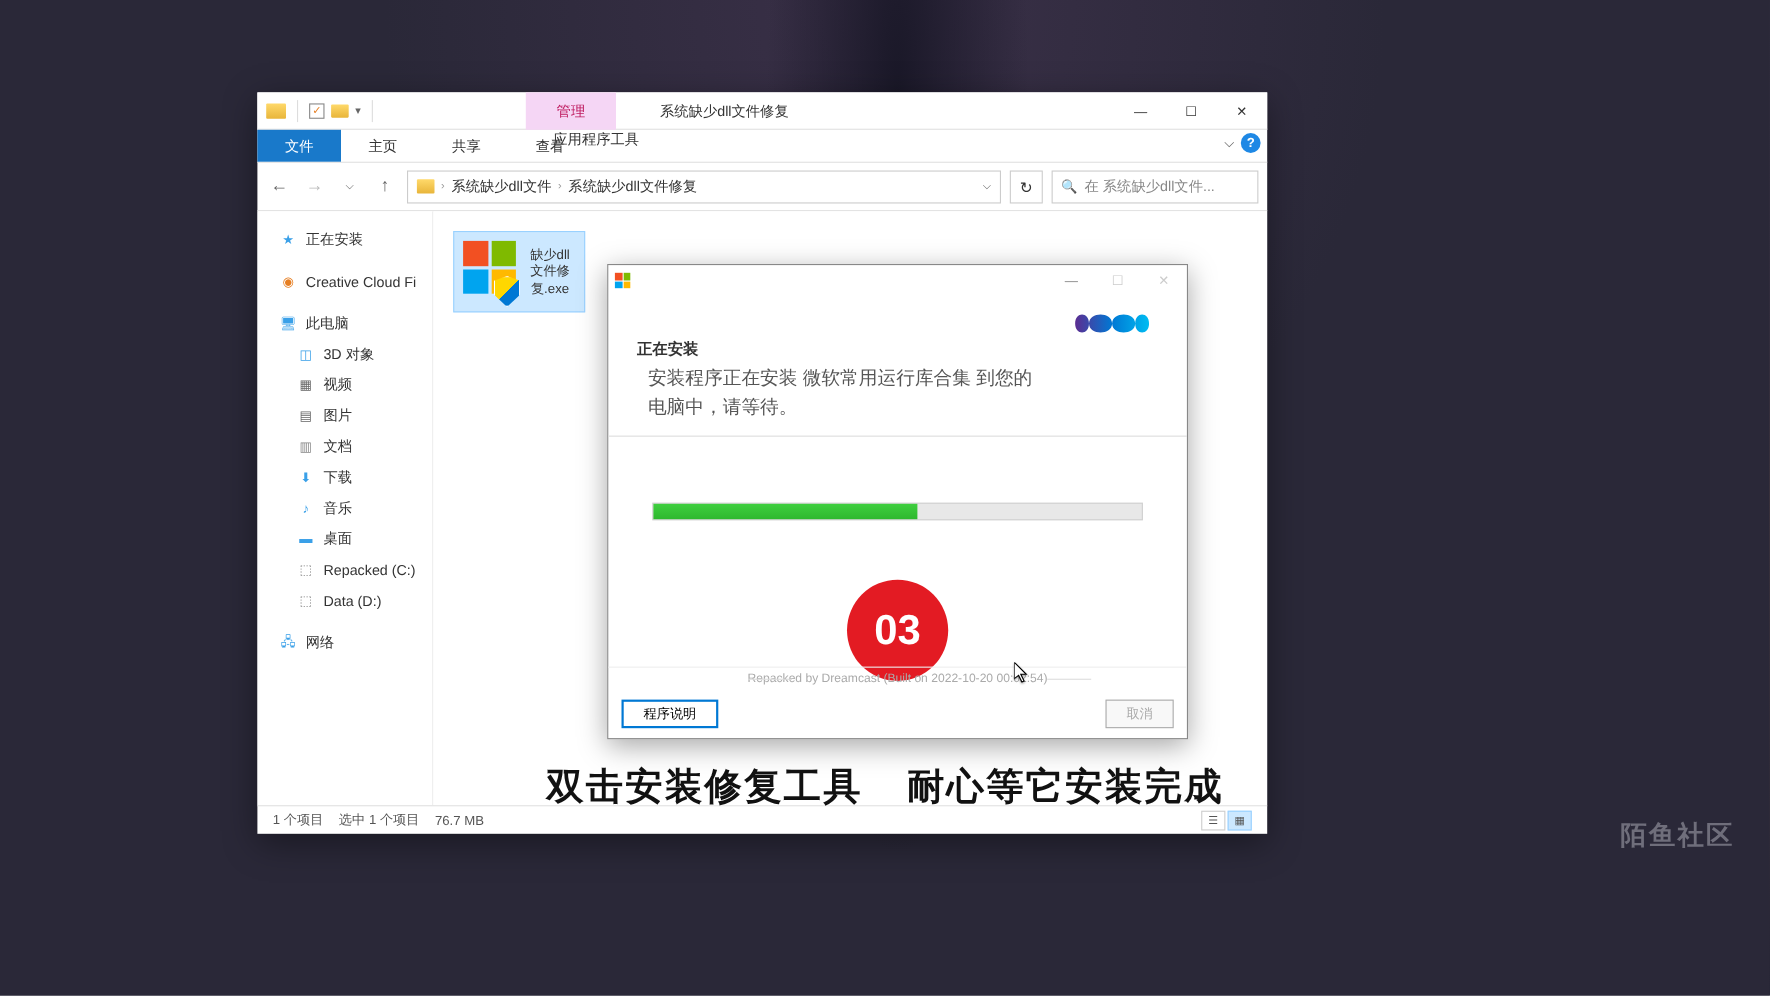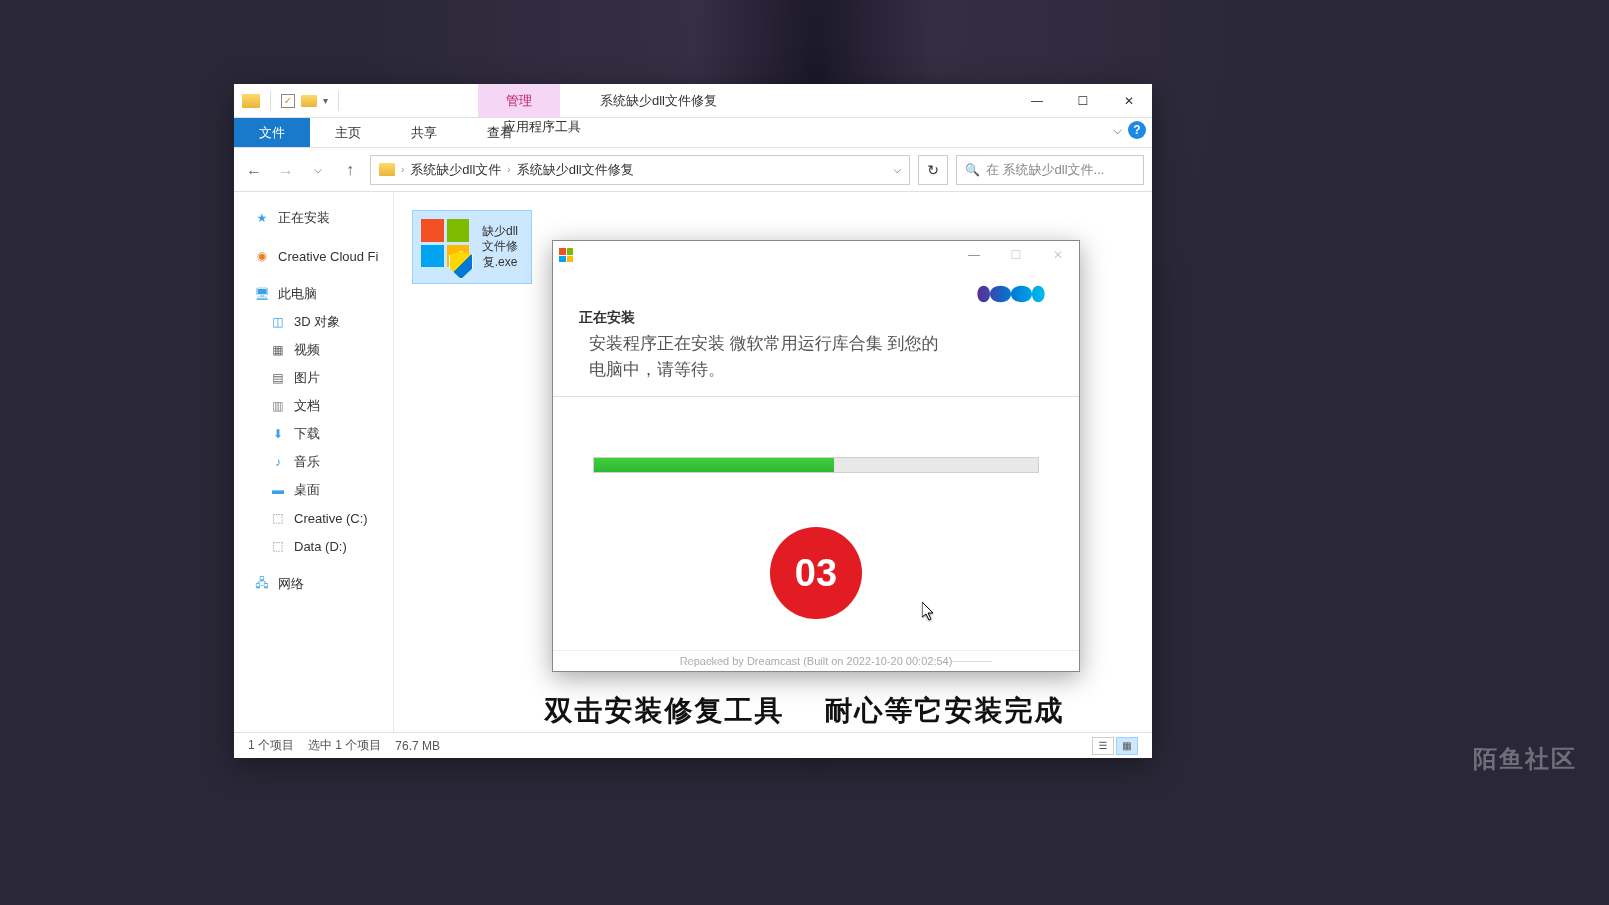--- a/index.html
+++ b/index.html
@@ -84,21 +84,21 @@
 .dlg-footer-text::before, .dlg-footer-text::after { content: ''; position: absolute; top: 50%; width: 40px; height: 1px; background: #ddd; }
 .dlg-buttons { height: 44px; display: flex; align-items: center; padding: 0 12px; gap: 10px; }
 .dlg-btn { height: 26px; padding: 0 18px; font-size: 12px; border: 1px solid #aaa; background: #f0f0f0; display: flex; align-items: center; }
 .dlg-btn.primary { border: 2px solid #0078d4; background: #fff; }
 .dlg-btn.disabled { color: #aaa; background: #f8f8f8; }
 .dlg-spacer { flex: 1; }
 
 .cursor-pointer { position: absolute; left: 922px; top: 602px; width: 14px; height: 20px; pointer-events: none; z-index: 100; }
 .cursor-pointer svg { filter: drop-shadow(0 1px 1px rgba(0,0,0,0.4)); }
 
-.subtitle { position: absolute; left: 50%; top: 692px; transform: translateX(-50%); font-size: 28px; font-weight: bold; color: #111; white-space: nowrap; letter-spacing: 2px; text-shadow: 0 0 4px rgba(255,255,255,0.6); }
+.subtitle { position: absolute; left: 50%; top: 692px; transform: translateX(-50%); font-size: 34px; font-weight: bold; color: #111; white-space: nowrap; letter-spacing: 2px; text-shadow: 0 0 4px rgba(255,255,255,0.6); }
 .subtitle .gap { display: inline-block; width: 40px; }
 
 .watermark { position: absolute; right: 32px; bottom: 130px; font-size: 24px; font-weight: bold; color: rgba(180,180,190,0.5); letter-spacing: 2px; }
 </style>
 </head>
 <body>
 
 <div class="desktop-bg"></div>
 
 <div class="explorer-window">
@@ -192,21 +192,21 @@
       <div class="side-item sub">
           <span class="side-icon" style="color:#3aa0e8;">♪</span>
           <span>音乐</span>
         </div>
       <div class="side-item sub">
           <span class="side-icon" style="color:#3aa0e8;">▬</span>
           <span>桌面</span>
         </div>
       <div class="side-item sub">
           <span class="side-icon" style="color:#888;">⬚</span>
-          <span>Creative (C:)</span>
+          <span>Repacked (C:)</span>
         </div>
       <div class="side-item sub">
           <span class="side-icon" style="color:#888;">⬚</span>
           <span>Data (D:)</span>
         </div>
       <div class="side-spacer"></div>
       <div class="side-item header">
           <span class="side-icon" style="color:#3aa0e8;">🖧</span>
           <span>网络</span>
         </div>
@@ -269,20 +269,25 @@
       <path d="M 25 25 C 25 12, 10 12, 10 25 C 10 38, 25 38, 25 25 C 25 12, 50 12, 50 25 C 50 38, 75 38, 75 25 C 75 12, 90 12, 90 25 C 90 38, 75 38, 75 25 C 75 12, 50 12, 50 25 C 50 38, 25 38, 25 25 Z" fill="url(#vsg)"></path>
     </svg>
   </div>
   <div class="dlg-body">
     <div class="progress-track">
       <div class="progress-fill"></div>
     </div>
     <div class="step-badge">03</div>
   </div>
   <div class="dlg-footer-text">Repacked by Dreamcast (Built on 2022-10-20 00:02:54)</div>
+  <div class="dlg-buttons">
+    <div class="dlg-btn primary">程序说明</div>
+    <div class="dlg-spacer"></div>
+    <div class="dlg-btn disabled">取消</div>
+  </div>
 </div>
 
 <div class="cursor-pointer">
   <svg viewBox="0 0 14 20">
       <path d="M0 0 L0 15 L4 12 L7 18 L9 17 L6 11 L11 11 Z" fill="#fff" stroke="#000" stroke-width="1"></path>
     </svg>
 </div>
 
 <div class="subtitle">
   <span>双击安装修复工具</span><span class="gap"></span><span>耐心等它安装完成</span>

